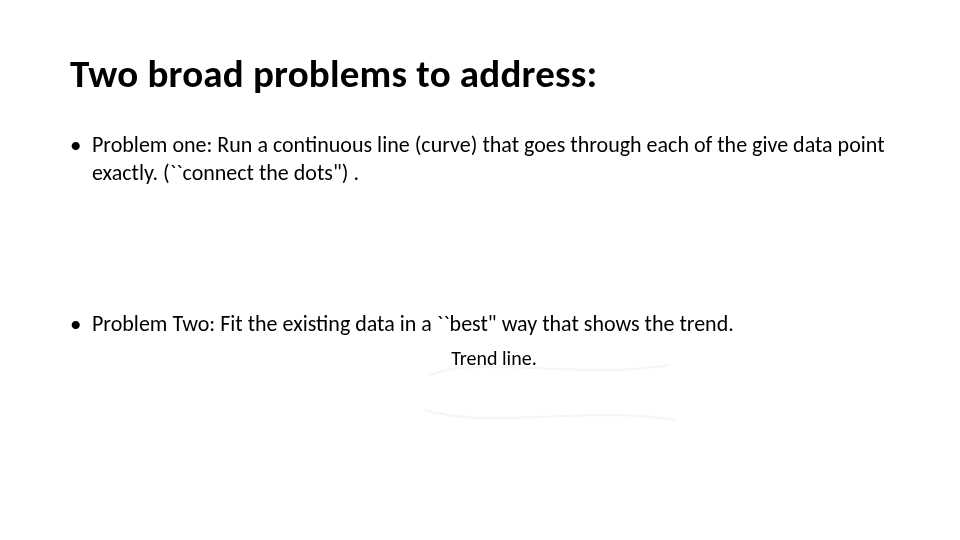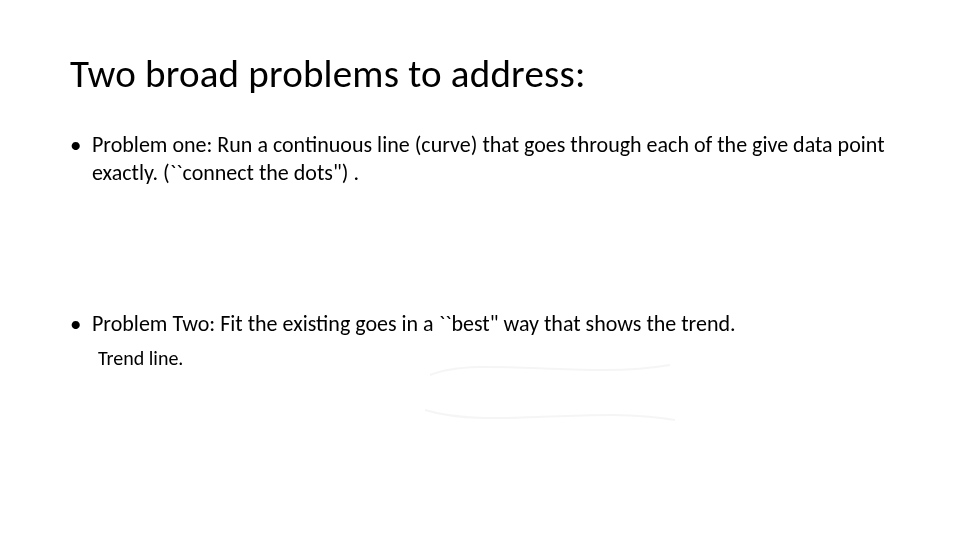--- a/index.html
+++ b/index.html
@@ -14,21 +14,21 @@
   }
   .slide {
     position: relative;
     width: 960px;
     height: 540px;
     box-sizing: border-box;
     padding: 50px 70px 40px 70px;
   }
   .title {
     font-size: 39px;
-    font-weight: 400;
+    font-weight: 700;
     color: #000;
     margin: 0 0 34px 0;
     letter-spacing: 0.2px;
   }
   .bullet {
     font-size: 22px;
     line-height: 1.25;
     color: #000;
     padding-left: 22px;
     position: relative;
@@ -44,20 +44,21 @@
     left: 0;
     top: 0;
     font-size: 23px;
     line-height: 1.25;
   }
   .subline {
     font-size: 20px;
     padding-left: 28px;
     margin-top: 4px;
     color: #000;
+    text-align: center;
   }
   
   .smudge {
     position: absolute;
     left: 420px;
     top: 350px;
     width: 260px;
     height: 90px;
     pointer-events: none;
   }
@@ -70,21 +71,21 @@
 </style>
 </head>
 <body>
 
 <div class="slide">
 
   <h1 class="title">Two broad problems to address:</h1>
 
   <div class="bullet">Problem one:   Run a continuous line (curve) that goes through each of the give data point exactly. (``connect the dots") .</div>
 
-  <div class="bullet second">Problem Two: Fit the existing goes in a ``best" way that shows the trend.</div>
+  <div class="bullet second">Problem Two: Fit the existing data in a ``best" way that shows the trend.</div>
 
   <div class="subline">Trend line.</div>
 
   <svg class="smudge" viewBox="0 0 260 90">
     <path d="M10 25 C 60 5, 160 30, 250 15"></path>
     <path d="M5 60 C 70 80, 170 55, 255 70"></path>
   </svg>
 
 </div>
 

